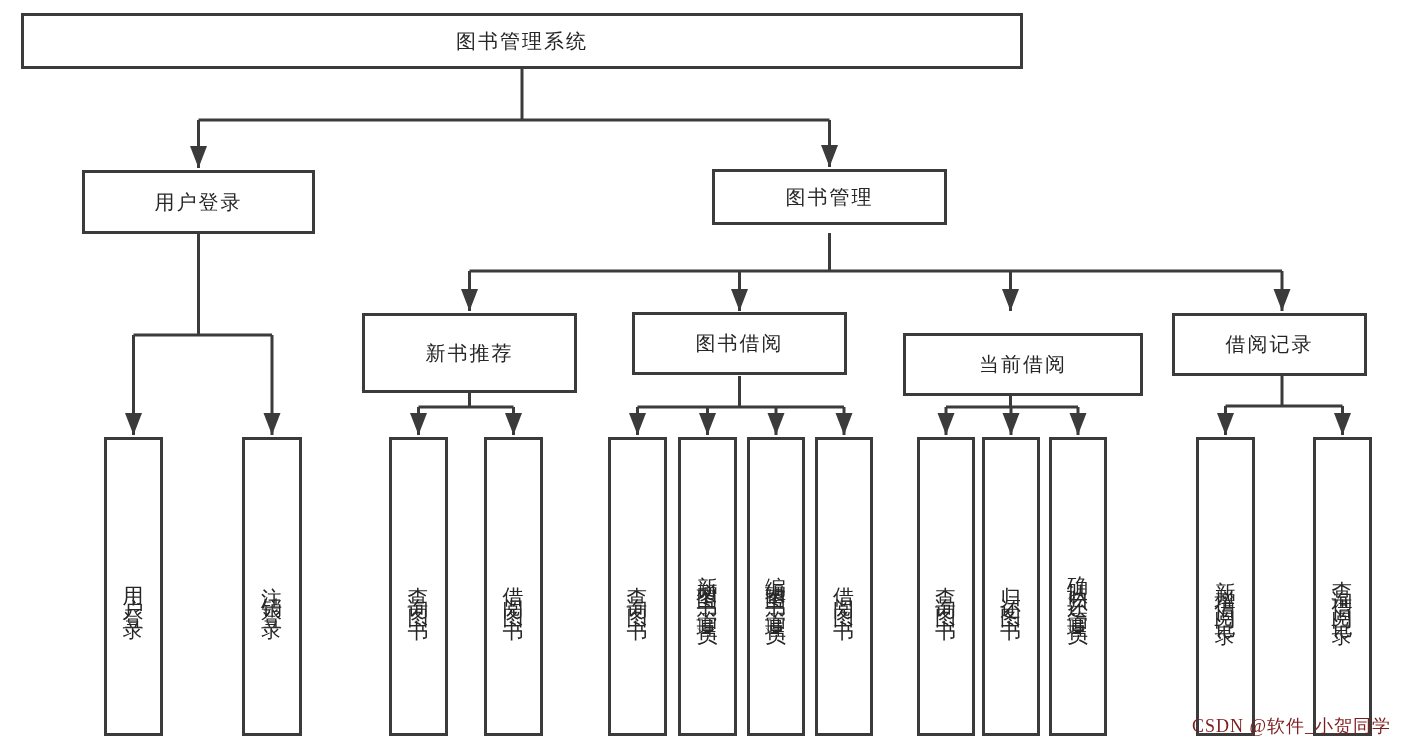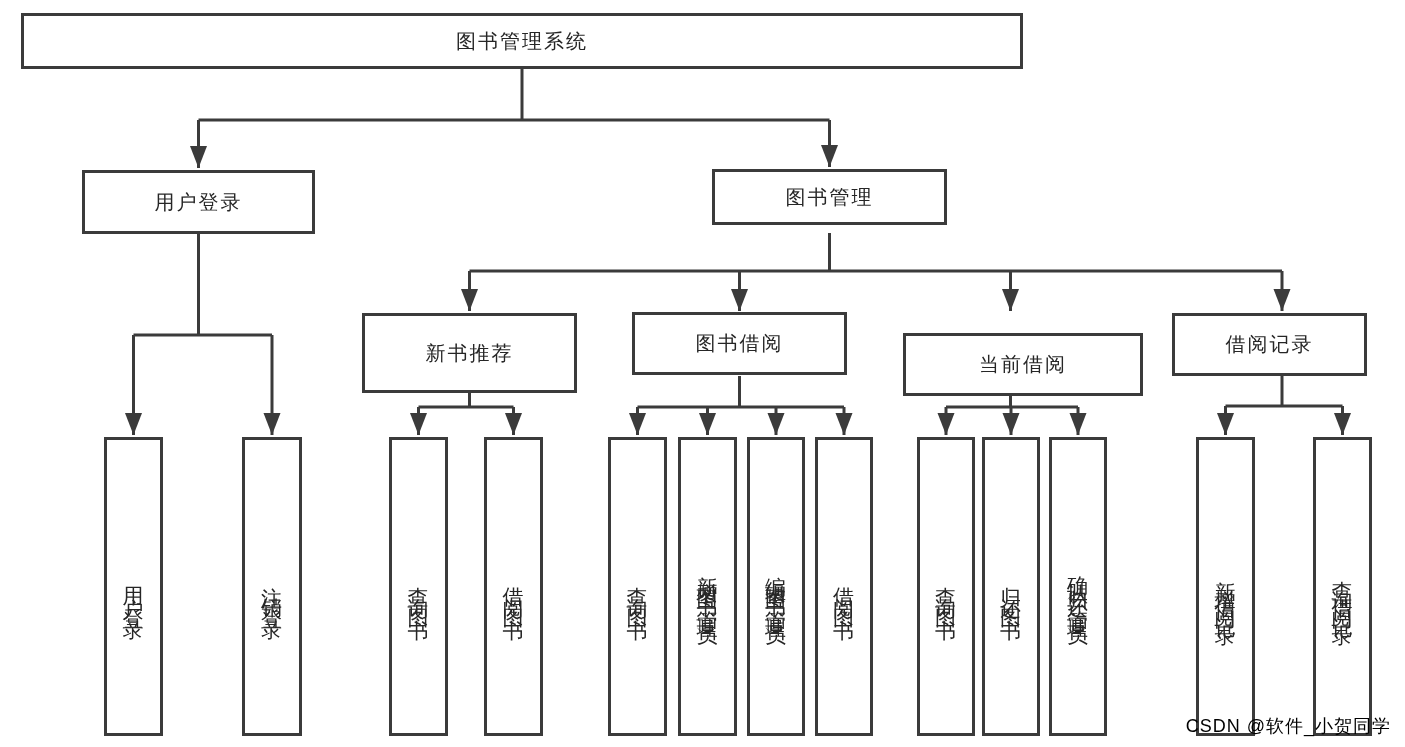--- a/index.html
+++ b/index.html
@@ -27,23 +27,24 @@
     line-height:1;
     padding-top:11px; 
     white-space:nowrap;
     color:#262626;
   }
   .root{font-size:20px;}
   #watermark{
     position:absolute;
     right:14px;bottom:9px;
     font-size:18px;
-    color:#000000;
+    color:#7f1d1d;
     letter-spacing:1px;
     white-space:nowrap;
+    font-family:Liberation Serif, serif;
   }
 </style>
 </head>
 <body>
 
 <div id="canvas">
 
   <svg id="wires" viewBox="0 0 1405 747" xmlns="http://www.w3.org/2000/svg">
     <defs>
       <marker id="arw" viewBox="-1 -10 25 20" markerWidth="25" markerHeight="20" refX="22" refY="0" orient="auto" markerUnits="userSpaceOnUse">

